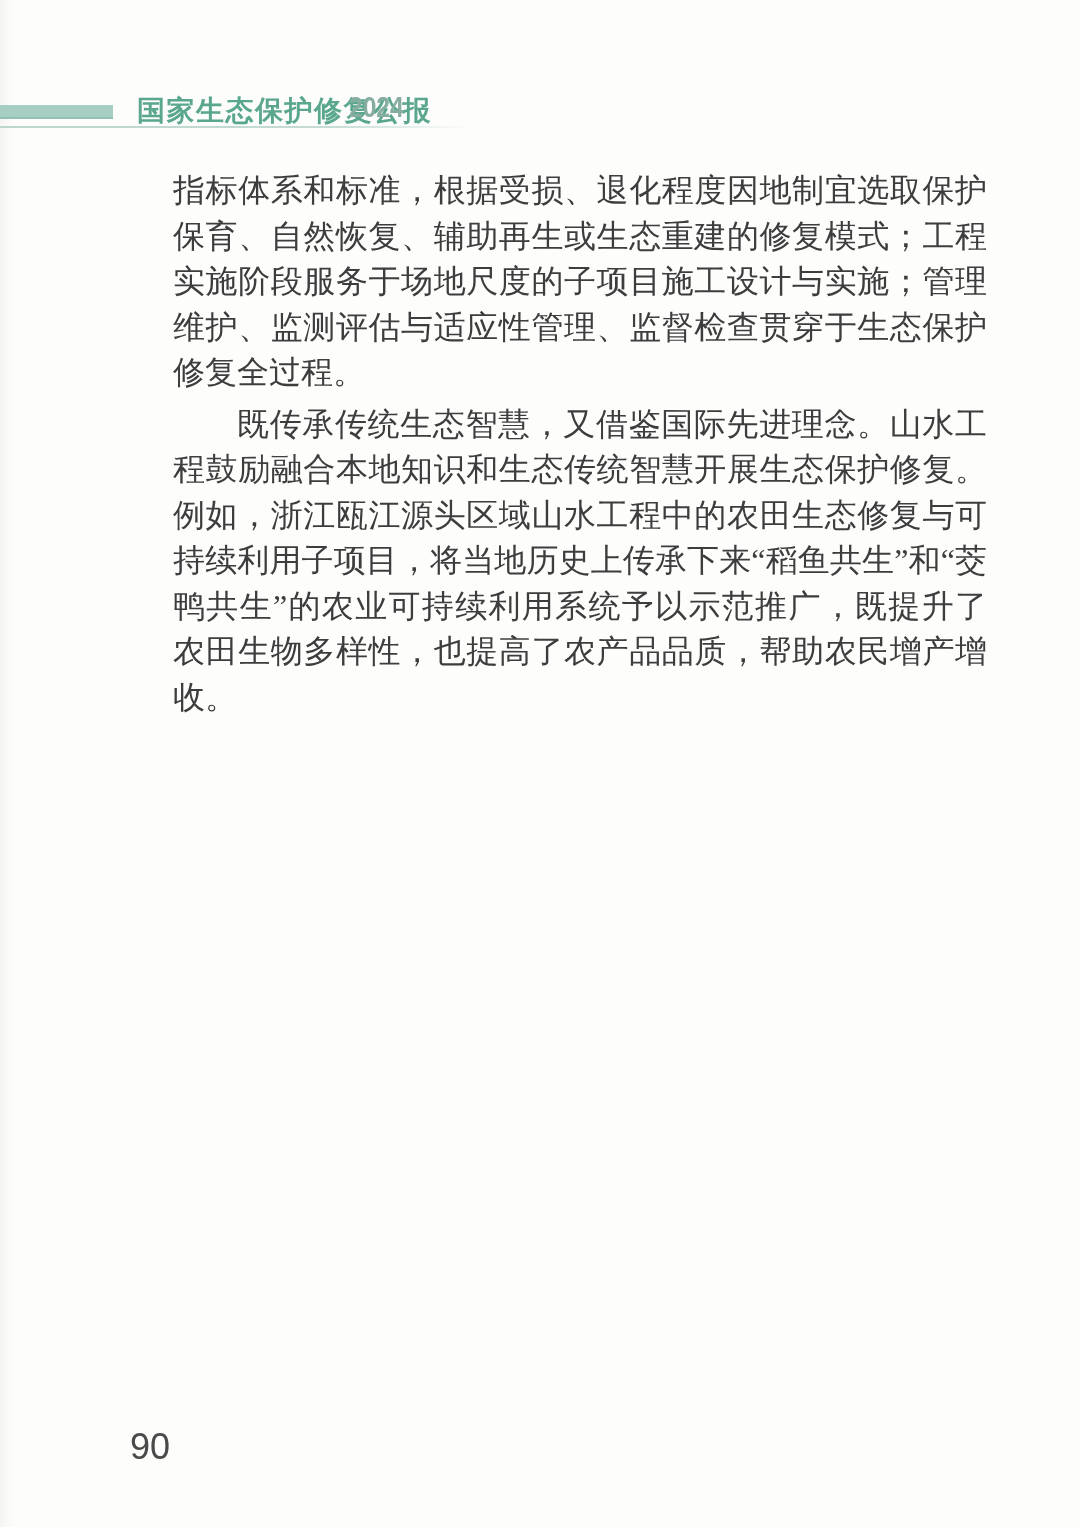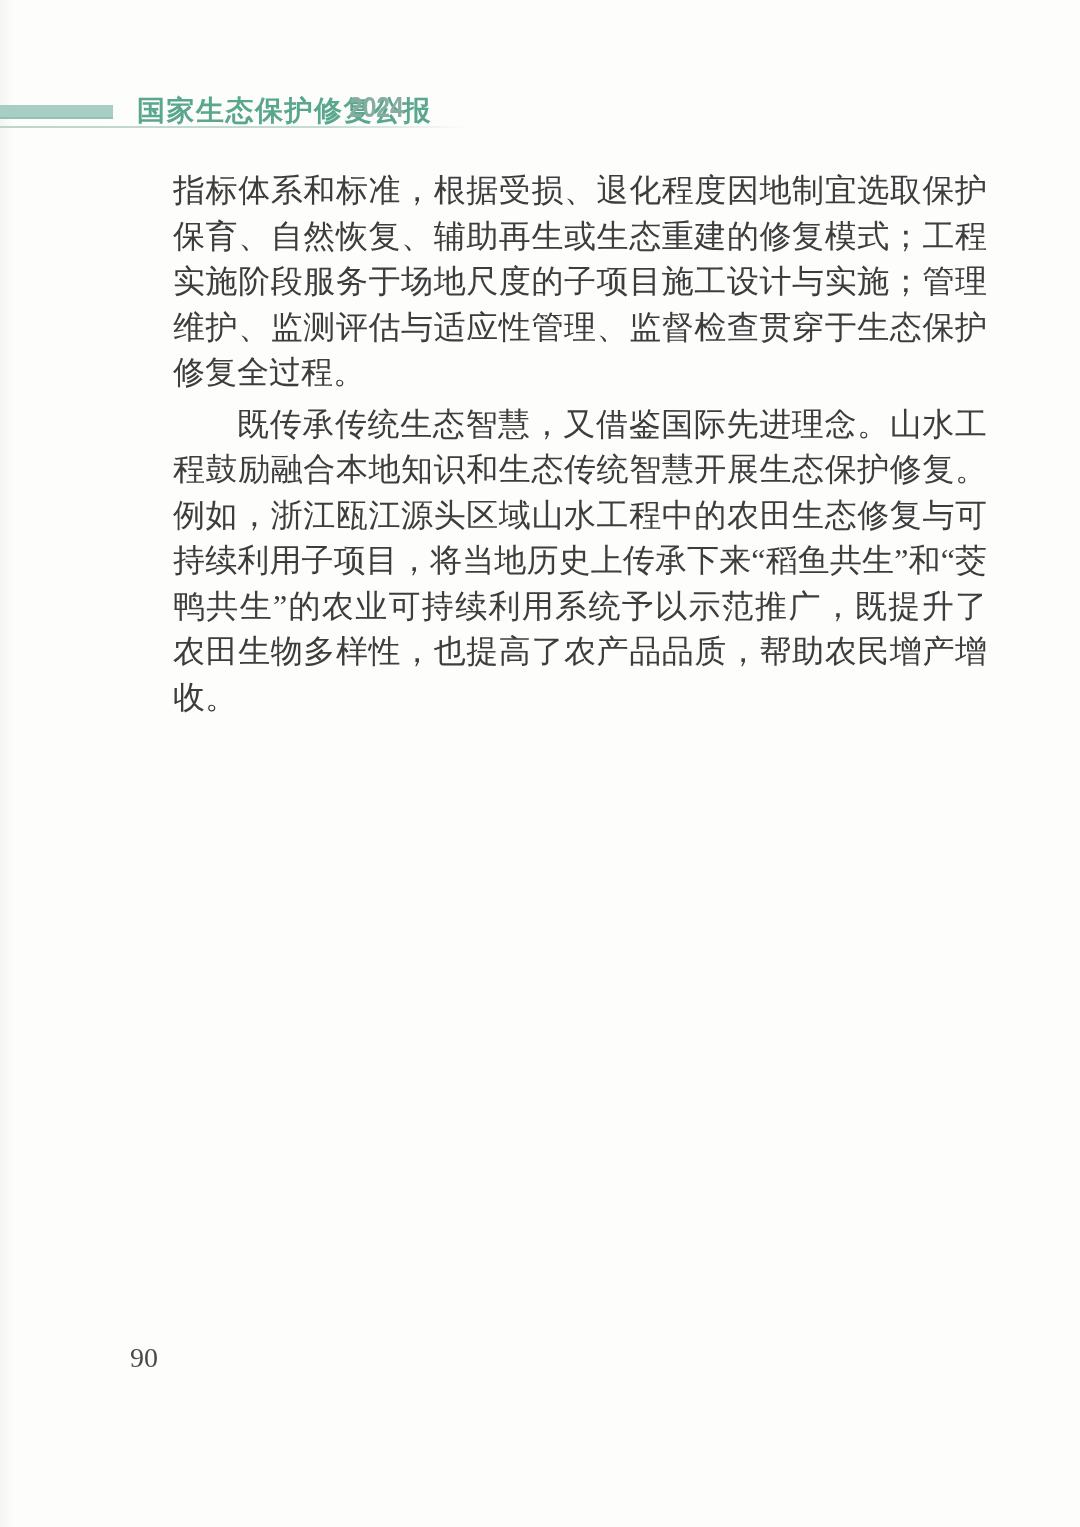--- a/index.html
+++ b/index.html
@@ -87,24 +87,24 @@
     text-indent: 2em;
     word-break: break-all;
   }
   .content p.continuation {
     text-indent: 0;
   }
 
   
   .page-number {
     position: absolute;
-    top: 1342px;
+    top: 1426px;
     left: 130px;
-    font-family: Liberation Serif, serif;
-    font-size: 28px;
+    font-family: Liberation Sans, sans-serif;
+    font-size: 36px;
     color: #4a4a4a;
   }
 </style>
 </head>
 <body>
 
 <div class="page">
 
   <header class="header">
     <span class="header-bar"></span>

